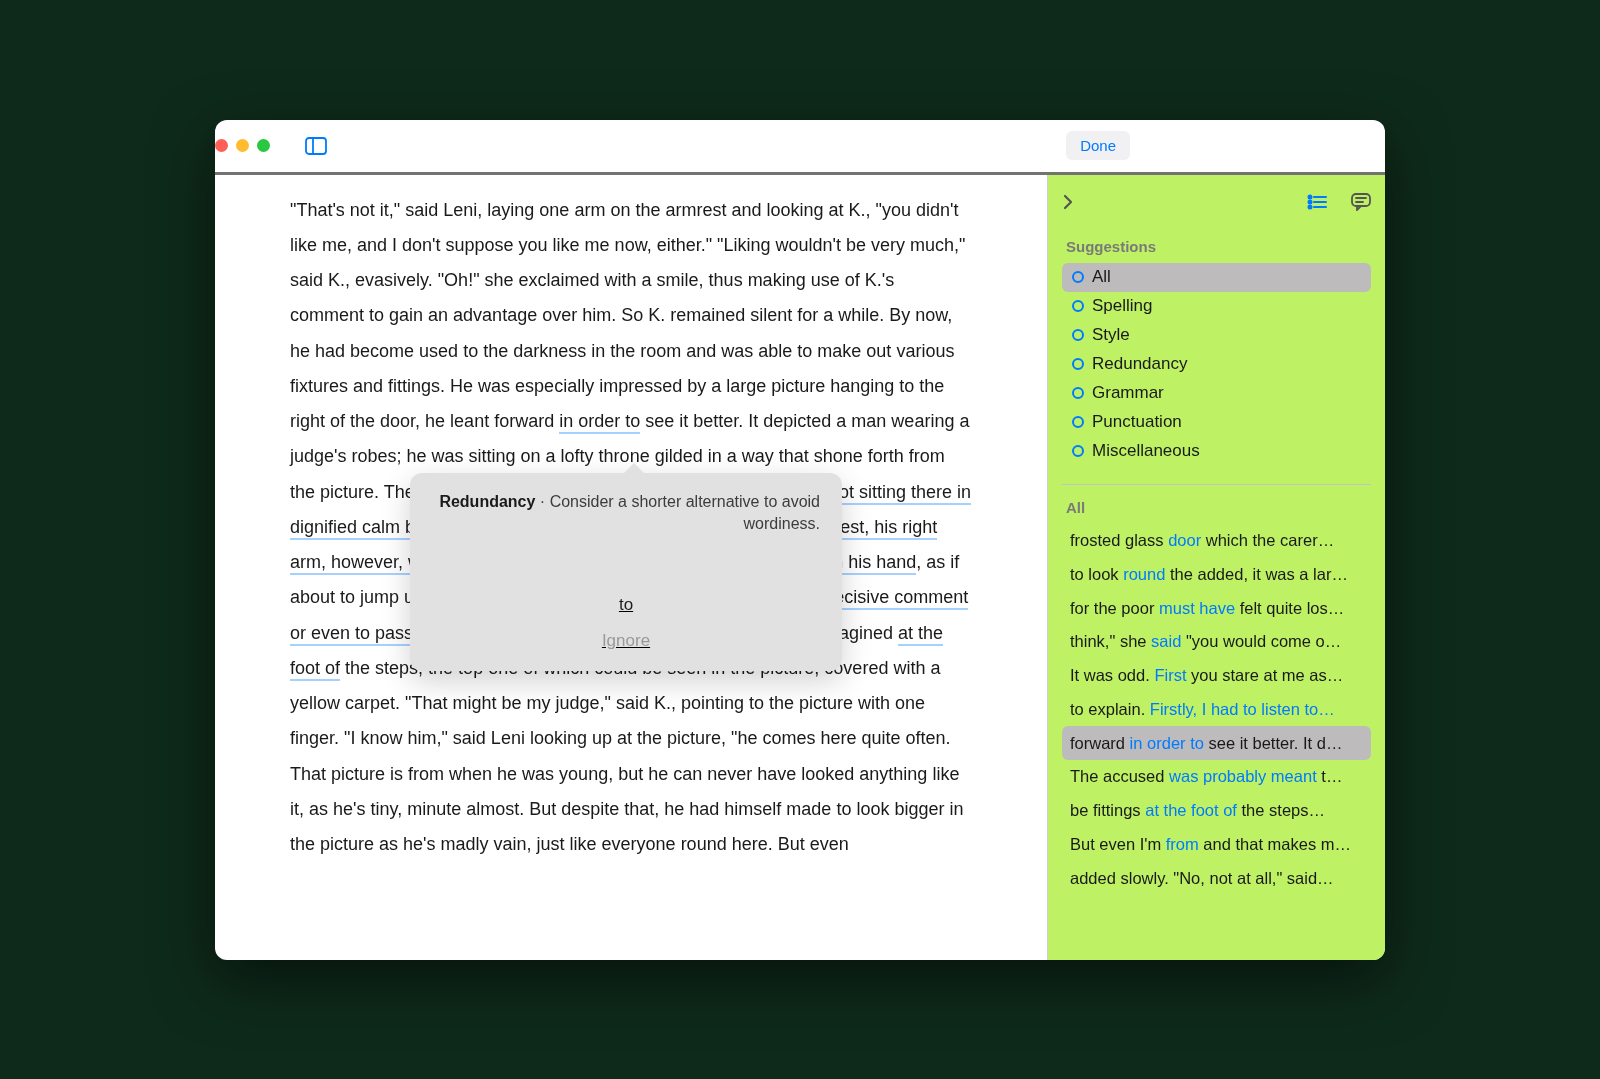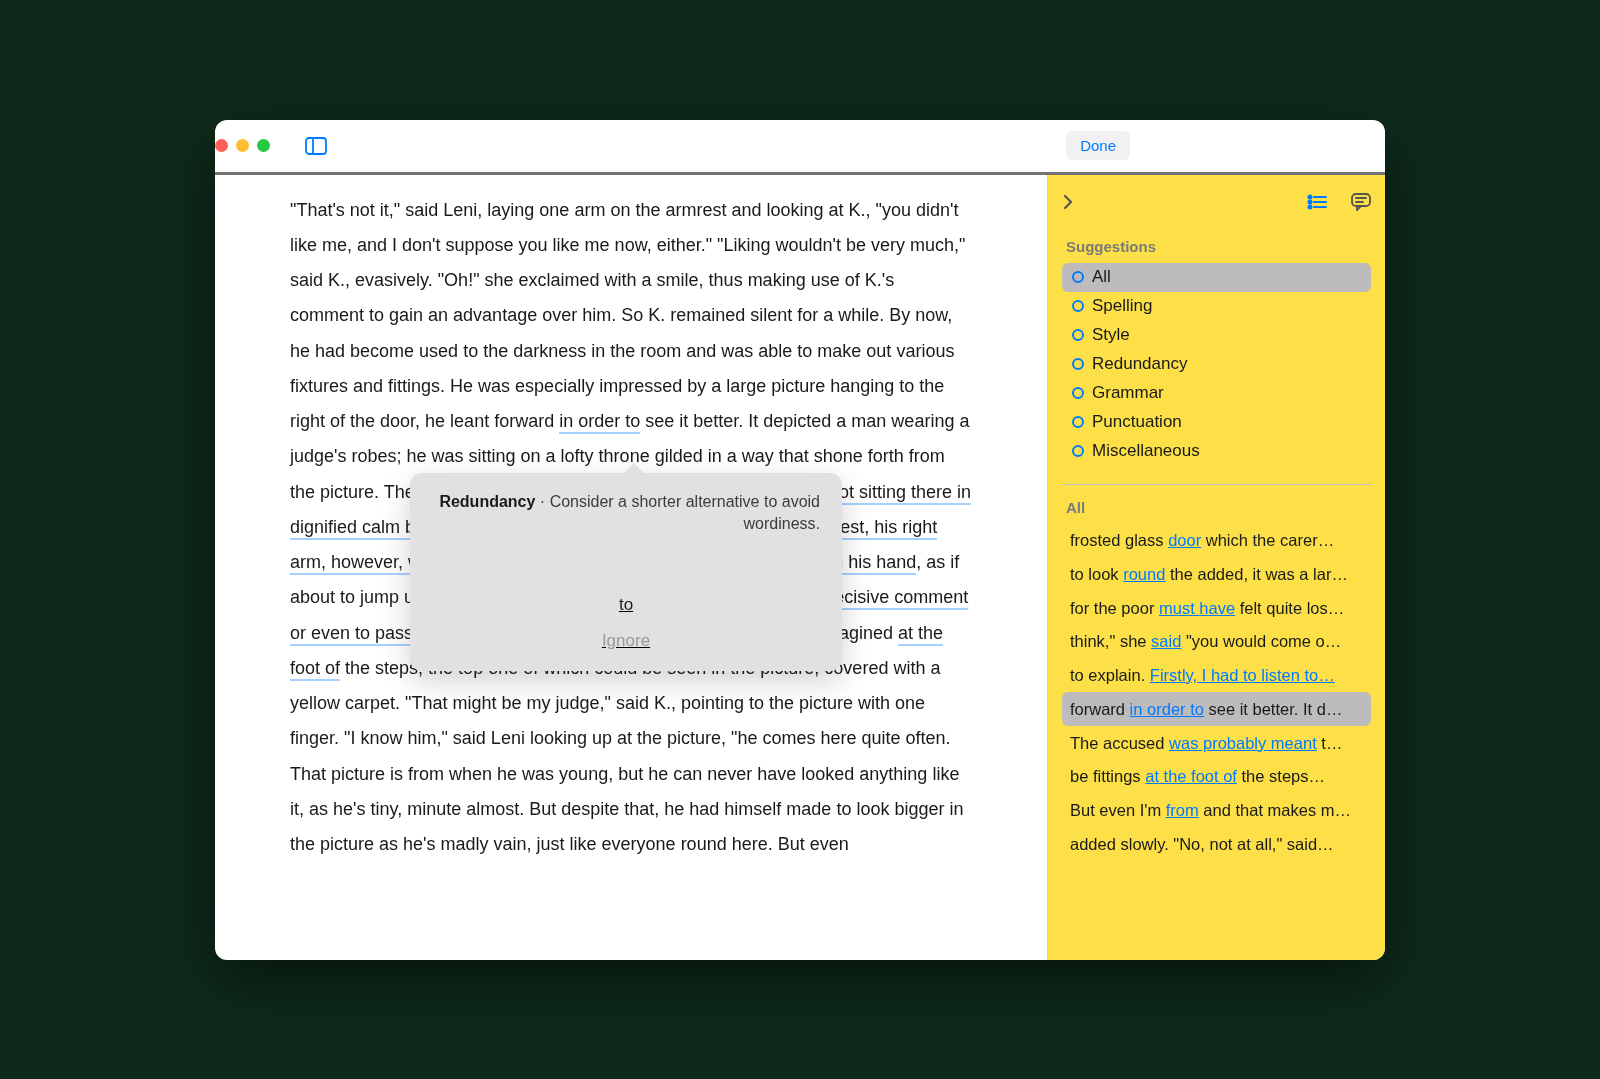--- a/index.html
+++ b/index.html
@@ -150,21 +150,21 @@
   .pop-action.primary {
     color: #1c1c1c;
   }
 
   .pop-action.secondary {
     color: #9a9a9a;
   }
 
   .sidebar {
     width: 338px;
-    background: #fde047;
+    background: #bef264;
     border-left: 1px solid #cfcfcf;
     display: flex;
     flex-direction: column;
   }
 
   .sidebar-header {
     height: 55px;
     display: flex;
     align-items: center;
     padding: 0 14px;
@@ -251,21 +251,20 @@
     cursor: pointer;
     line-height: 1.5;
   }
 
   .sugg-item.selected {
     background: #bdbbbc;
   }
 
   .sugg-item .kw {
     color: #007aff;
-    text-decoration: underline;
   }
 
 </style>
 </head>
 <body>
 
 <div class="window">
   <div class="titlebar">
     <div class="traffic-lights">
       <div class="traffic-light tl-close"></div>
@@ -362,20 +361,21 @@
           </div>
 
         <hr class="section-divider">
 
         <div class="sb-section-title">All</div>
         <div class="sugg-list" id="sugg-list">
             <div class="sugg-item"><span>frosted glass </span><span class="kw">door</span><span> which the carer…</span></div>
             <div class="sugg-item"><span>to look </span><span class="kw">round</span><span> the added, it was a lar…</span></div>
             <div class="sugg-item"><span>for the poor </span><span class="kw">must have</span><span> felt quite los…</span></div>
             <div class="sugg-item"><span>think," she </span><span class="kw">said</span><span> "you would come o…</span></div>
+            <div class="sugg-item"><span>It was odd. </span><span class="kw">First</span><span> you stare at me as…</span></div>
             <div class="sugg-item"><span>to explain. </span><span class="kw">Firstly, I had to listen to…</span></div>
             <div class="sugg-item selected"><span>forward </span><span class="kw">in order to</span><span> see it better. It d…</span></div>
             <div class="sugg-item"><span>The accused </span><span class="kw">was probably meant</span><span> t…</span></div>
             <div class="sugg-item"><span>be fittings </span><span class="kw">at the foot of</span><span> the steps…</span></div>
             <div class="sugg-item"><span>But even I'm </span><span class="kw">from</span><span> and that makes m…</span></div>
             <div class="sugg-item"><span>added slowly. "No, not at all," said…</span></div>
           </div>
       </div>
     </div>
   </div>

